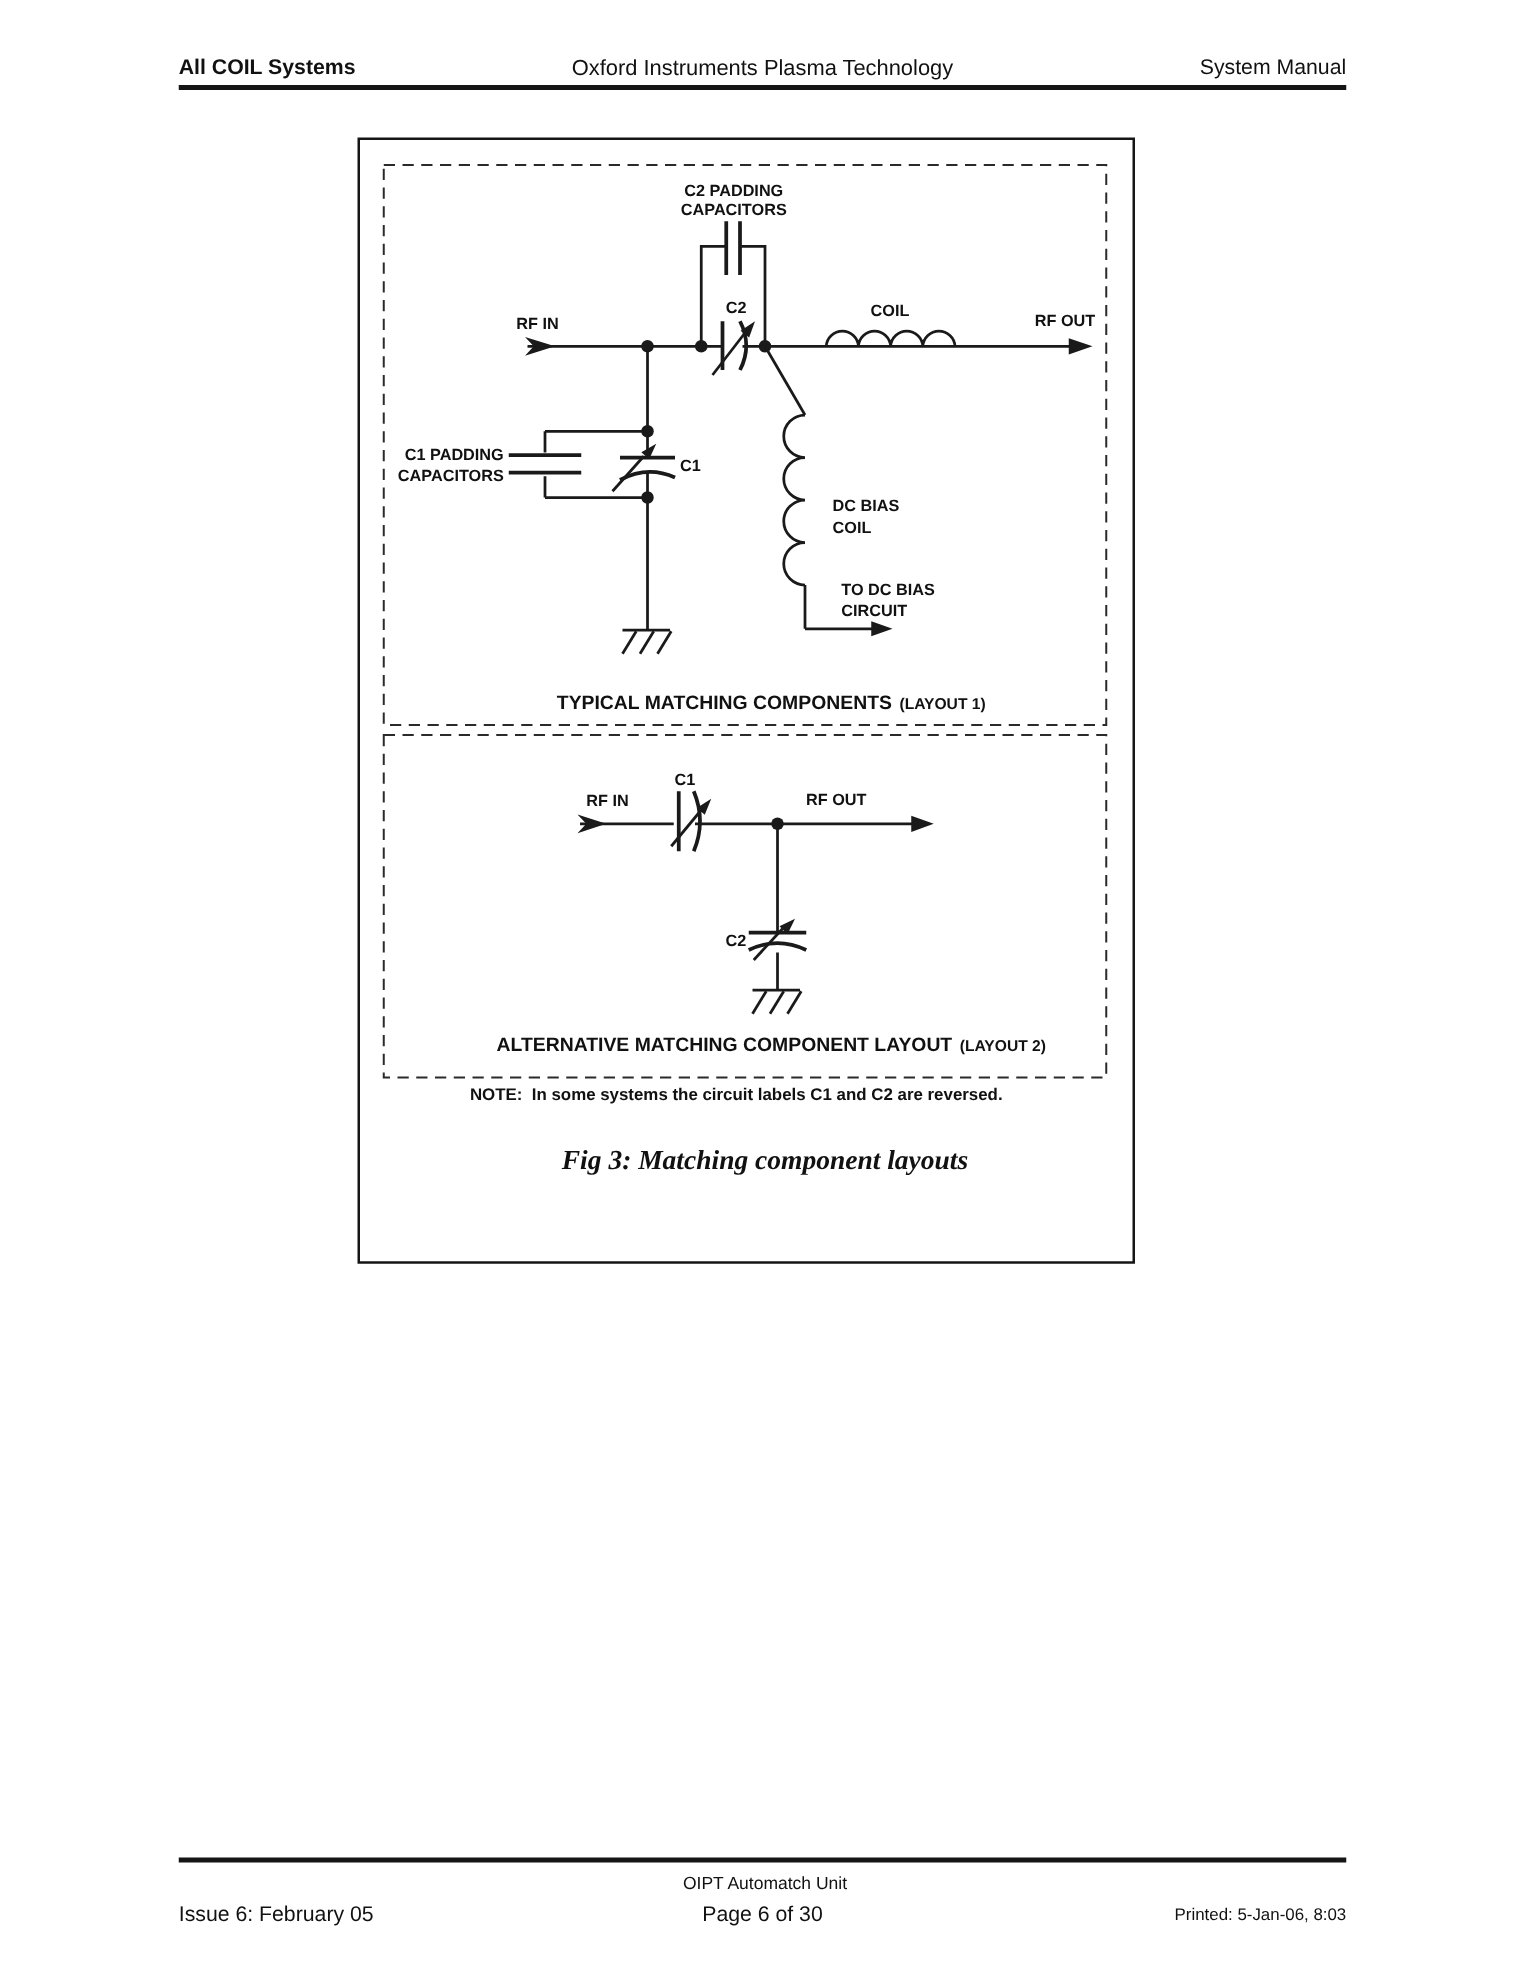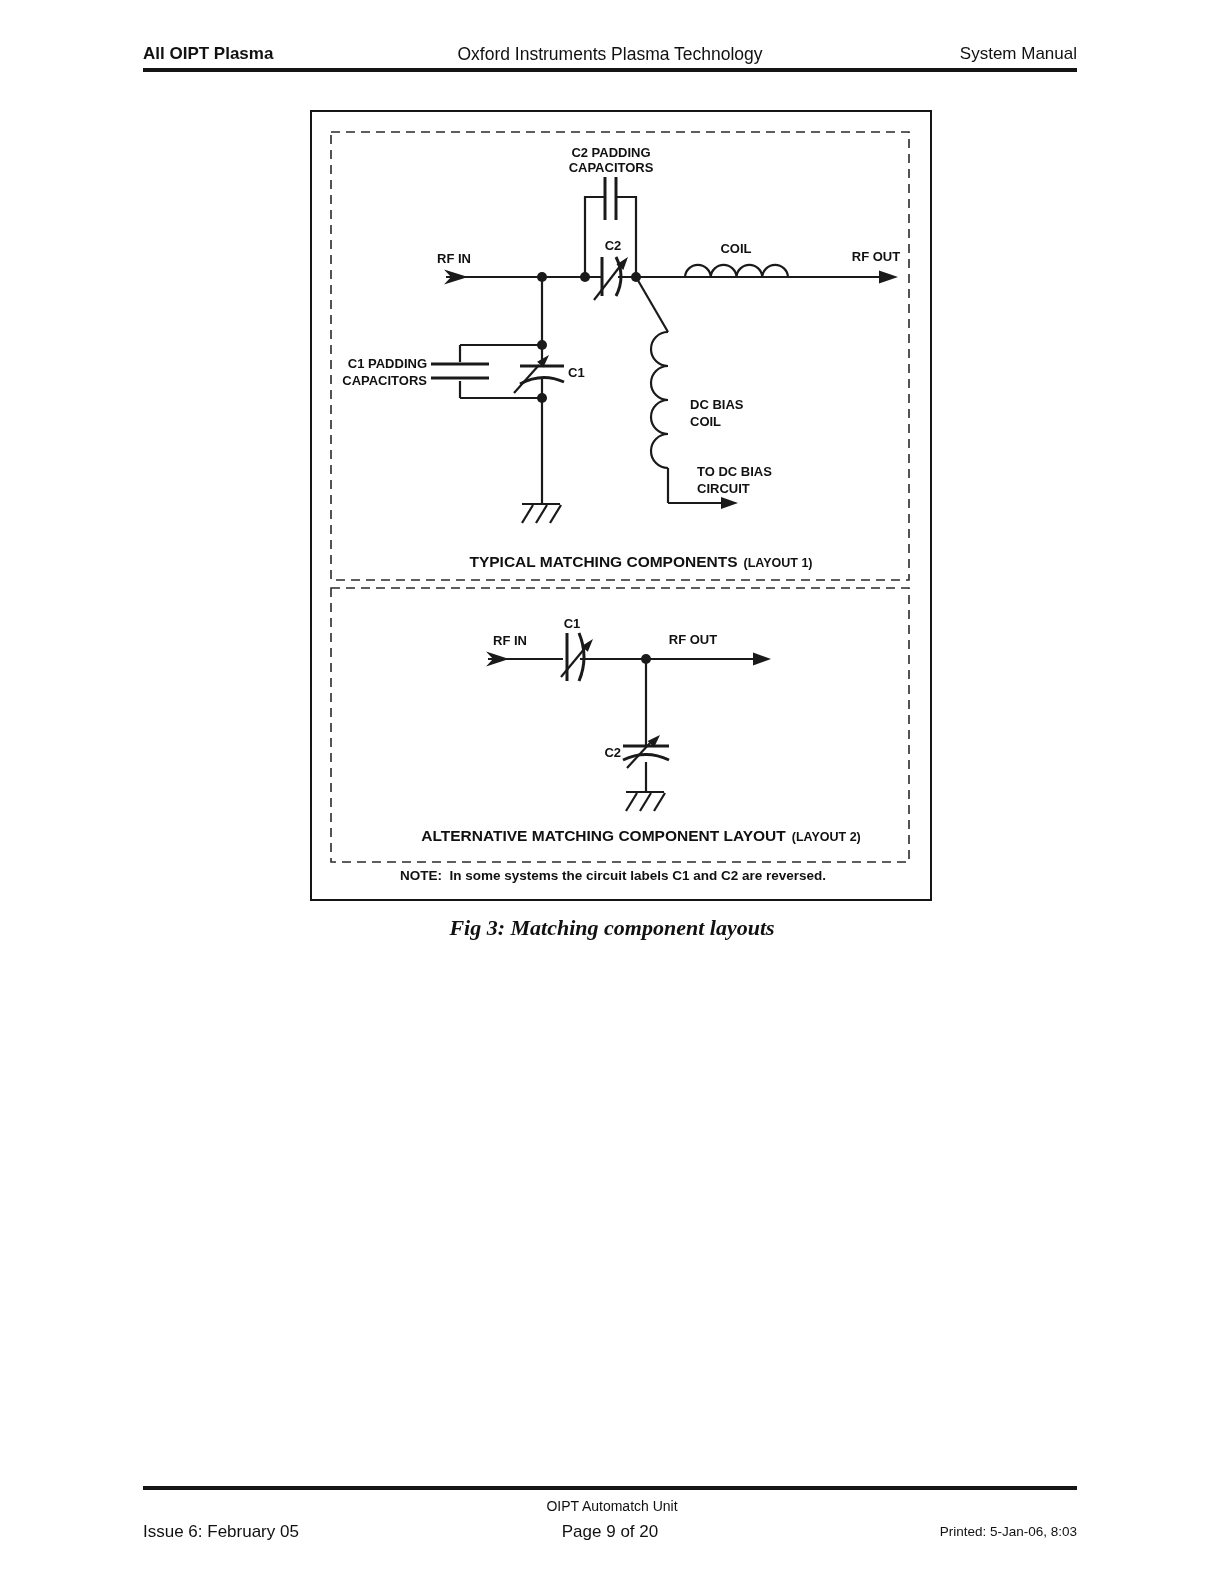--- a/index.html
+++ b/index.html
@@ -6,21 +6,21 @@
   body{
     width:1224px;height:1584px;position:relative;background:#ffffff;
     font-family:"Liberation Sans",sans-serif;color:#111;overflow:hidden;
   }
   .header{position:absolute;left:143px;top:44px;width:934px;height:22px;}
   .header-left{position:absolute;left:0;top:0;font-size:17px;font-weight:bold;}
   .header-center{position:absolute;left:0;right:0;top:0;text-align:center;font-size:17.5px;font-weight:normal;}
   .header-right{position:absolute;right:0;top:0;font-size:17px;font-weight:normal;}
   .header-rule{position:absolute;left:143px;top:68px;width:934px;height:4px;background:#151515;}
   .figure-box{
-    position:absolute;left:310px;top:110px;width:622px;height:791px;
+    position:absolute;left:286px;top:110px;width:622px;height:901px;
     border:2.5px solid #151515;box-sizing:border-box;background:#fff;
   }
   .figure-box svg{position:absolute;left:-2.5px;top:-2.5px;}
   .fig-caption{
     position:absolute;left:0;top:915px;width:1224px;text-align:center;
     font-family:"Liberation Serif",serif;font-style:italic;font-weight:bold;font-size:22px;
   }
   .footer-rule{position:absolute;left:143px;top:1486px;width:934px;height:4px;background:#151515;}
   .footer-unit{position:absolute;left:0;top:1498px;width:1224px;text-align:center;font-size:14px;}
   .footer-row{position:absolute;left:143px;top:1522px;width:934px;height:20px;font-size:17px;}
@@ -35,21 +35,21 @@
   .dashedbox{fill:none;stroke:#2a2a2a;stroke-width:1.6;stroke-dasharray:9 6;}
   .lbl{font-family:"Liberation Sans",sans-serif;font-weight:bold;font-size:13px;fill:#111;}
   .cap{font-family:"Liberation Sans",sans-serif;font-weight:bold;font-size:15.5px;fill:#111;}
   .cap-suffix{font-size:12.5px;}
   .note{font-family:"Liberation Sans",sans-serif;font-weight:bold;font-size:13.5px;fill:#111;}
 </style>
 </head>
 <body>
 
 <div class="header">
-  <div class="header-left">All OIPT Plasma</div>
+  <div class="header-left">All COIL Systems</div>
   <div class="header-center">Oxford Instruments Plasma Technology</div>
   <div class="header-right">System Manual</div>
 </div>
 <div class="header-rule"></div>
 
 <div class="figure-box">
   <svg width="622" height="791" viewBox="0 0 622 791">
 
     <rect class="dashedbox" x="21" y="22" width="578" height="448"></rect>
 
@@ -171,15 +171,15 @@
     <text class="note" x="303" y="770" text-anchor="middle">NOTE:&nbsp; In some systems the circuit labels C1 and C2 are reversed.</text>
   </svg>
 </div>
 
 <div class="fig-caption">Fig 3: Matching component layouts</div>
 
 <div class="footer-rule"></div>
 <div class="footer-unit">OIPT Automatch Unit</div>
 <div class="footer-row">
   <span class="footer-issue">Issue 6: February 05</span>
-  <span class="footer-page">Page 9 of 20</span>
+  <span class="footer-page">Page 6 of 30</span>
   <span class="footer-printed">Printed: 5-Jan-06, 8:03</span>
 </div>
 
 </body></html>

